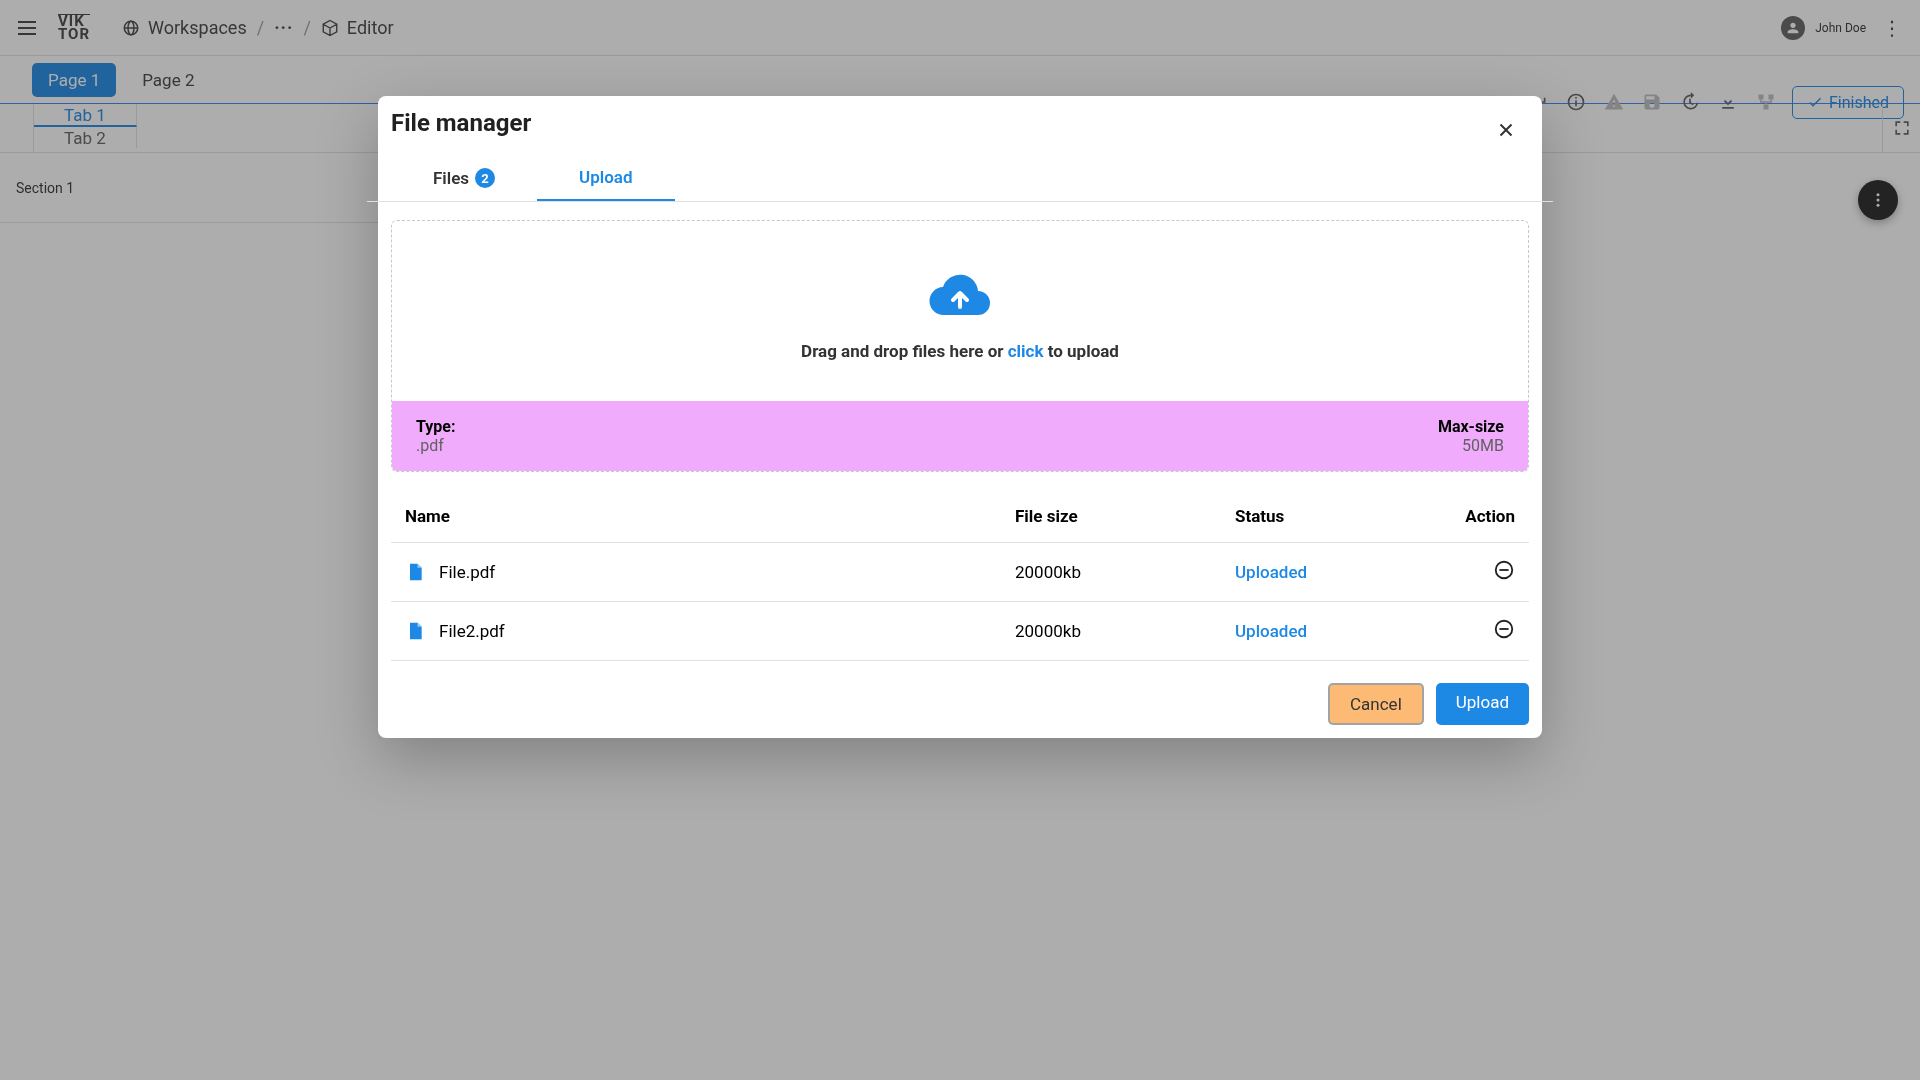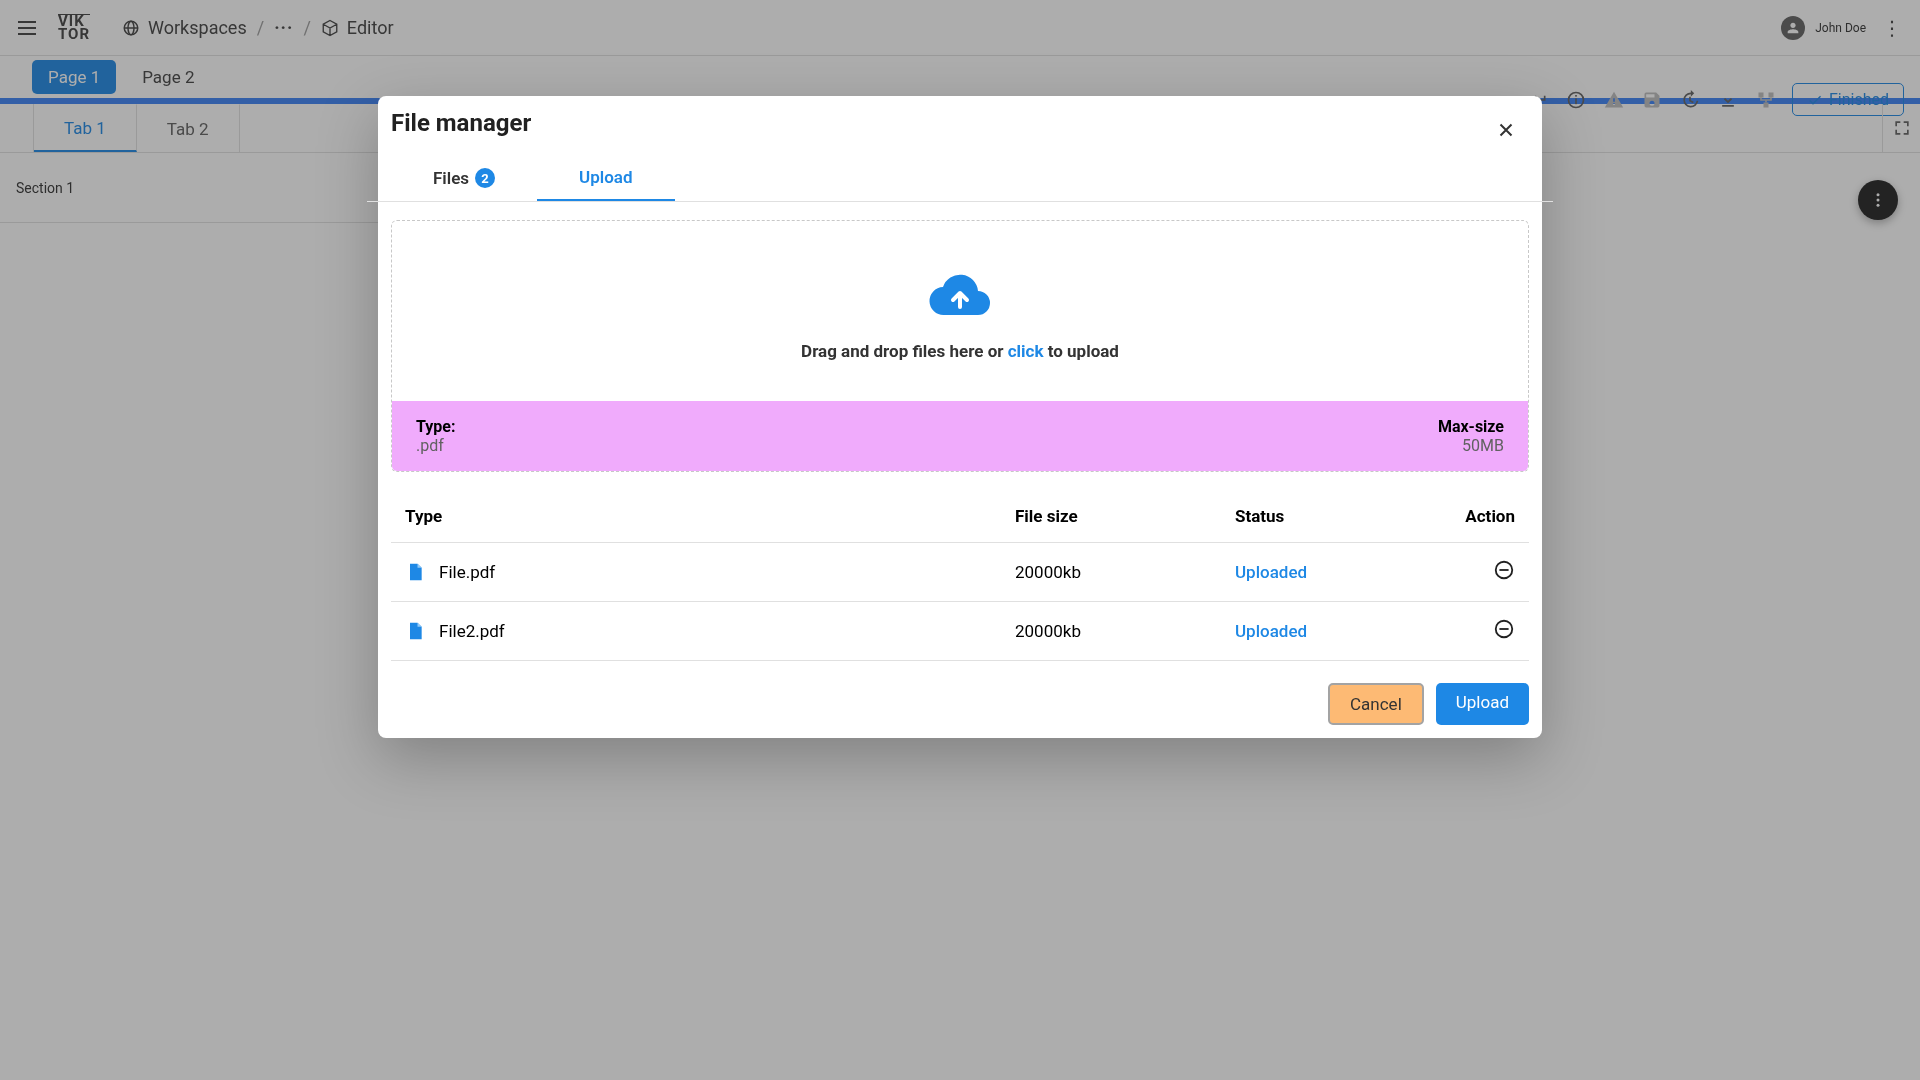--- a/index.html
+++ b/index.html
@@ -28,35 +28,35 @@
 .user-ico svg { width:16px; height:16px; fill:#fff; }
 .kebab { width:24px; text-align:center; cursor:pointer; font-size:20px; color:#424242; }
 
 
 .pagesrow {
   height: 48px;
   display:flex;
   align-items:center;
   padding: 0 16px 0 32px;
   gap:0;
-  border-bottom:6px solid #3b82f6;
+  border-bottom:1px solid #3b82f6;
 }
 .page-pill { padding:7px 16px; border-radius:5px; font-size:17px; color:#424242; cursor:pointer; margin-right:10px; }
 .page-pill.active { background:#1e88e5; color:#fff; }
 .actionbar { margin-left:auto; display:flex; align-items:center; gap:14px;margin-top:45px; }
 .ico { width:24px; height:24px; display:flex; align-items:center; justify-content:center; cursor:pointer; }
 .ico svg { width:20px; height:20px; fill:#616161; }
 .ico.mute svg { fill:#bdbdbd; }
 .finished { border:1px solid #1e88e5; border-radius:5px; padding:6px 14px; color:#1e88e5; font-size:16px; display:flex; align-items:center; gap:6px; cursor:pointer; }
 
 
 .tabrow { height:49px; display:flex; border-bottom:1px solid #e0e0e0; position:relative; }
 .panel-left { width:970px; display:flex; border-right:1px solid #e0e0e0; position:relative; }
 .panel-right { flex:1; display:flex; position:relative; }
-.tabs { display:flex; height:100%; border-left:1px solid #e0e0e0; margin-left:33px; }
+.tabs { display:flex; height:100%; border-left:1px solid #e0e0e0; margin-left:33px;flex-direction:column; }
 .tab { padding:0 30px; display:flex; align-items:center; font-size:17px; color:#616161; cursor:pointer; border-right:1px solid #e0e0e0; border-top:1px solid transparent;}
 .tab.active { color:#1e88e5; border-bottom:2px solid #1e88e5; }
 .tabnav { display:flex; margin-left:auto; }
 .tabnav .ico { width:38px; height:48px; border-left:1px solid #e0e0e0; }
 .tabnav .ico svg { fill:#bdbdbd; }
 .panel-right .tabs { margin-left:0; border-left:none;}
 .panel-right .tab { border-left:1px solid #e0e0e0; border-right:1px solid #e0e0e0; padding:0 40px;}
 .fs-ico { position:absolute; right:0; top:0; width:38px; height:48px; display:flex; align-items:center; justify-content:center; border-left:1px solid #e0e0e0; cursor:pointer; }
 
 
@@ -299,21 +299,21 @@
         </div>
         <div class="right-align">
           <div class="k">Max-size</div>
           <div class="v">50MB</div>
         </div>
       </div>
     </div>
 
     <div class="file-table">
       <div class="ft-head">
-        <div>Type</div>
+        <div>Name</div>
         <div>File size</div>
         <div>Status</div>
         <div class="right-align">Action</div>
       </div>
 
       <div class="ft-row">
         <div class="ft-name">
           <svg class="file-ico" viewBox="0 0 24 24">
               <path d="M6 2h9l5 5v15H6z" fill="#1e88e5"></path>
               <path d="M15 2v5h5" fill="#90caf9"></path>

